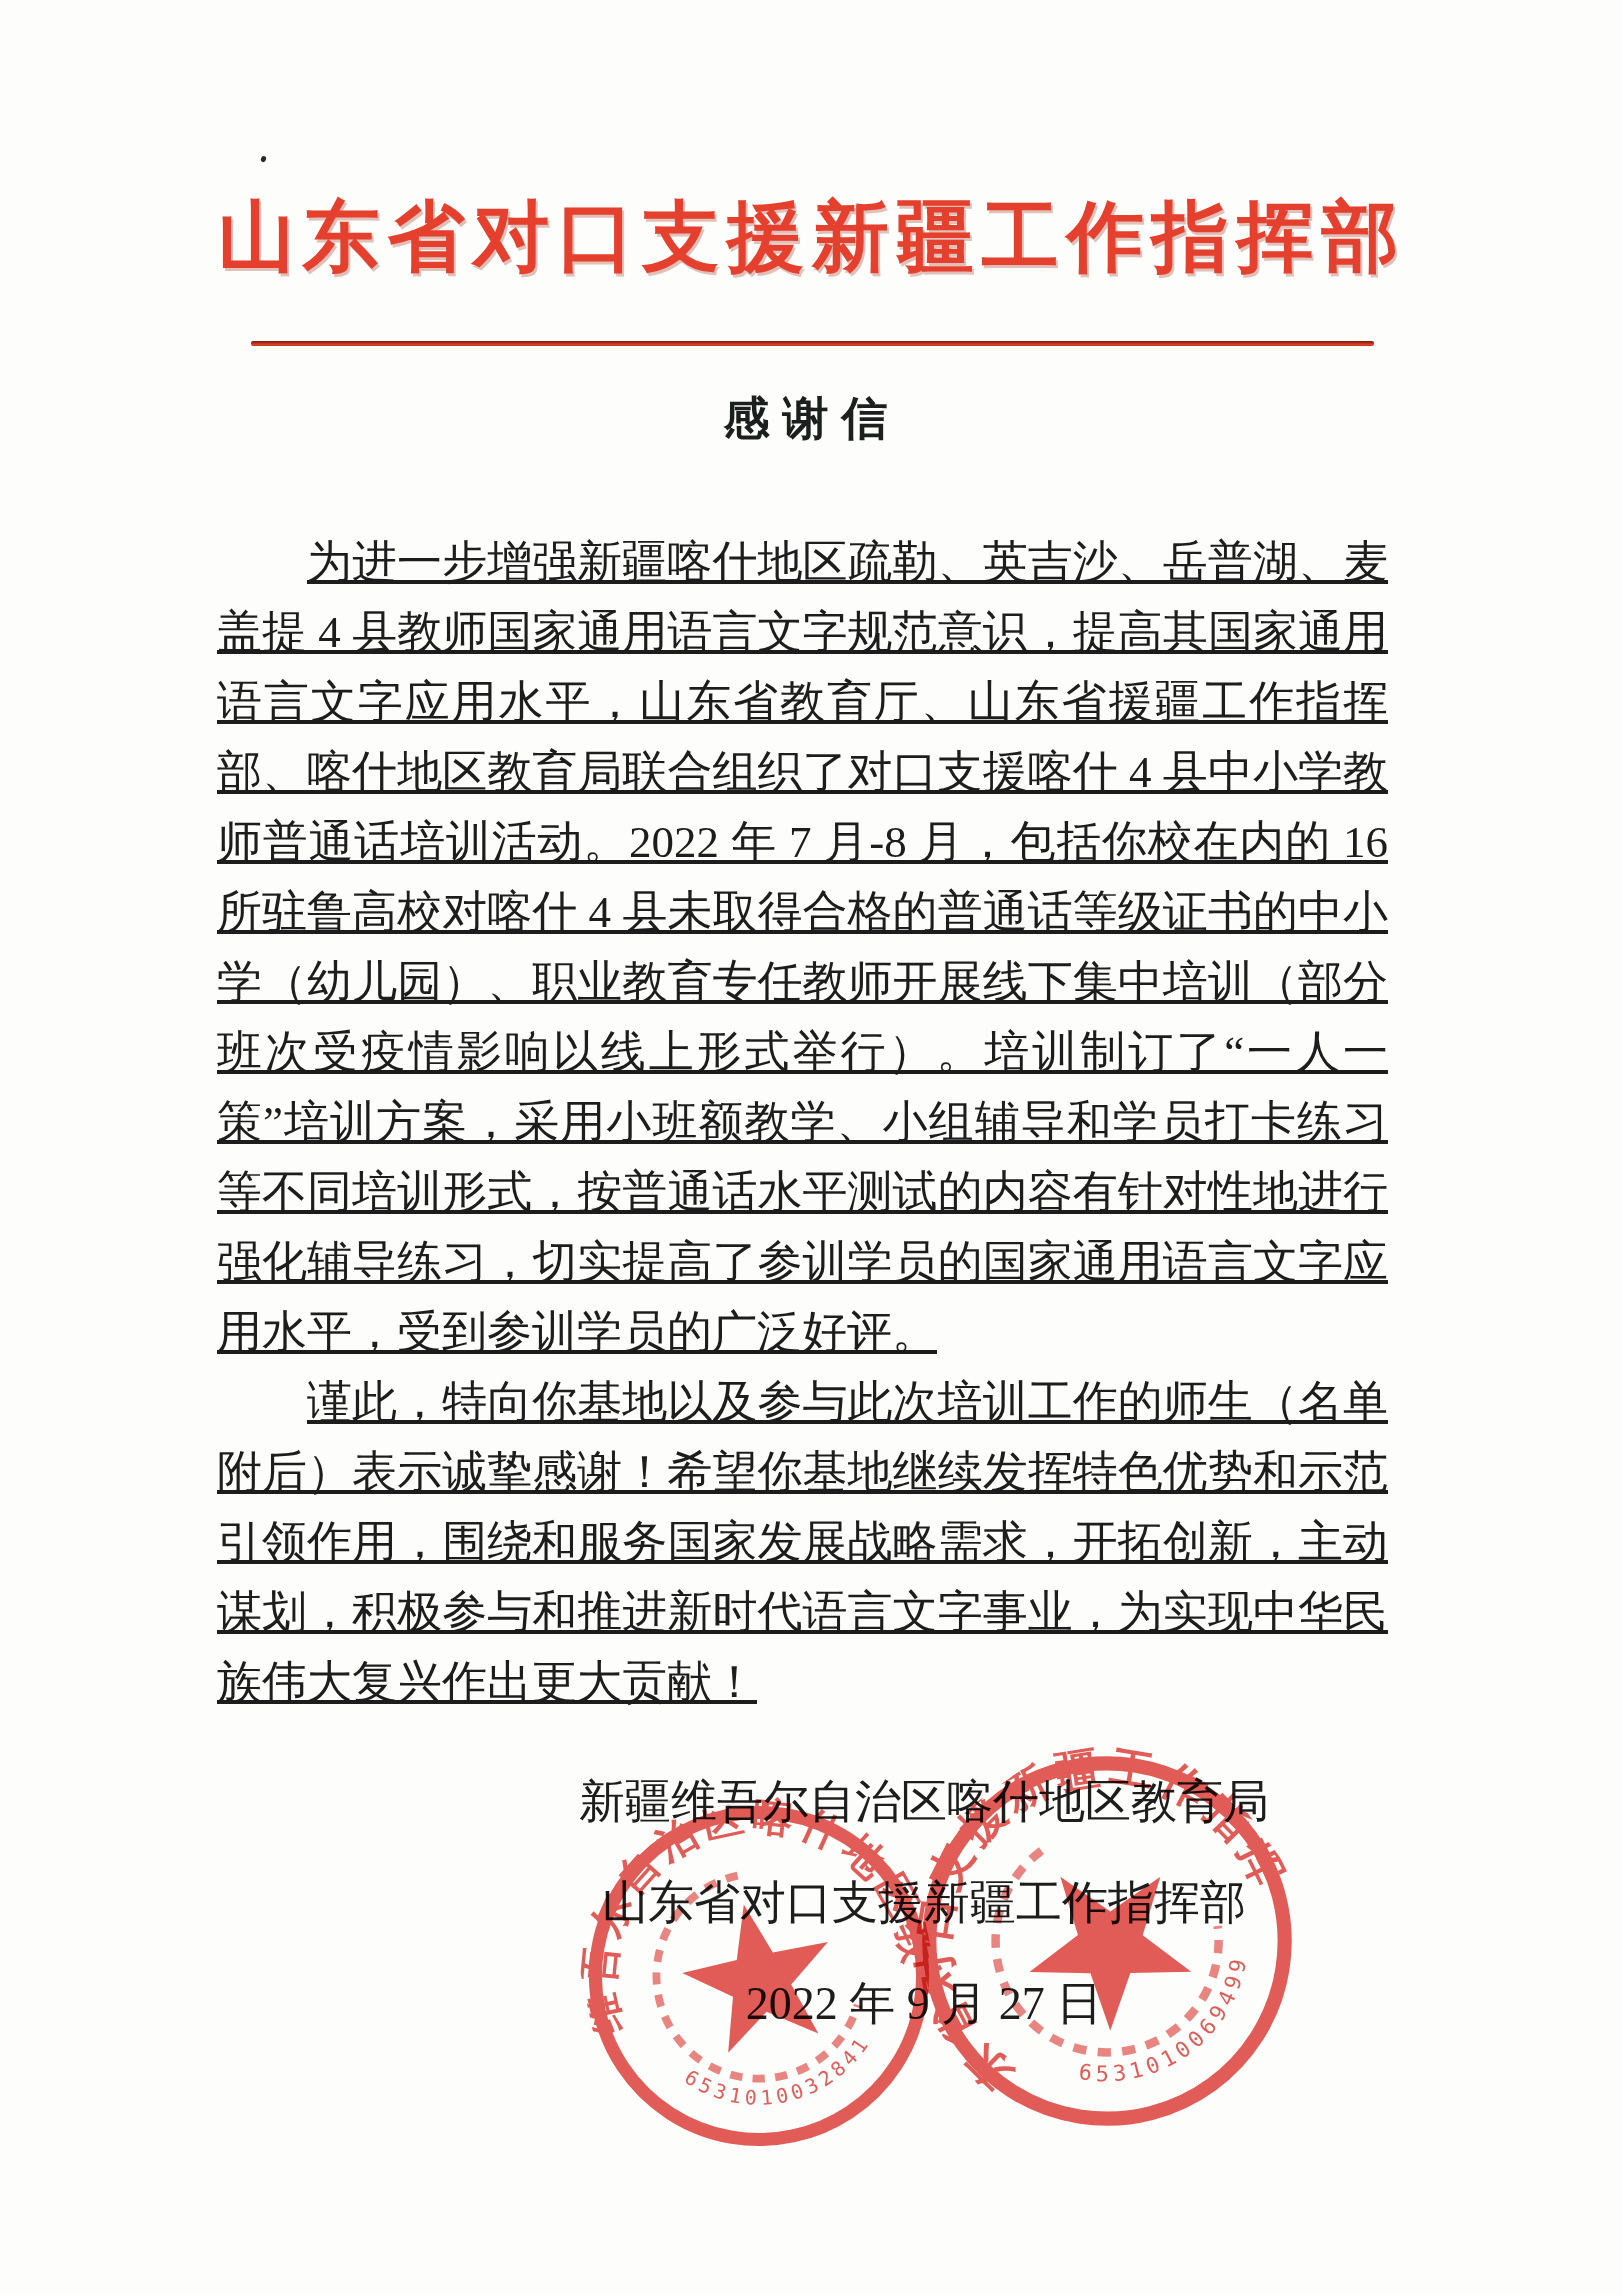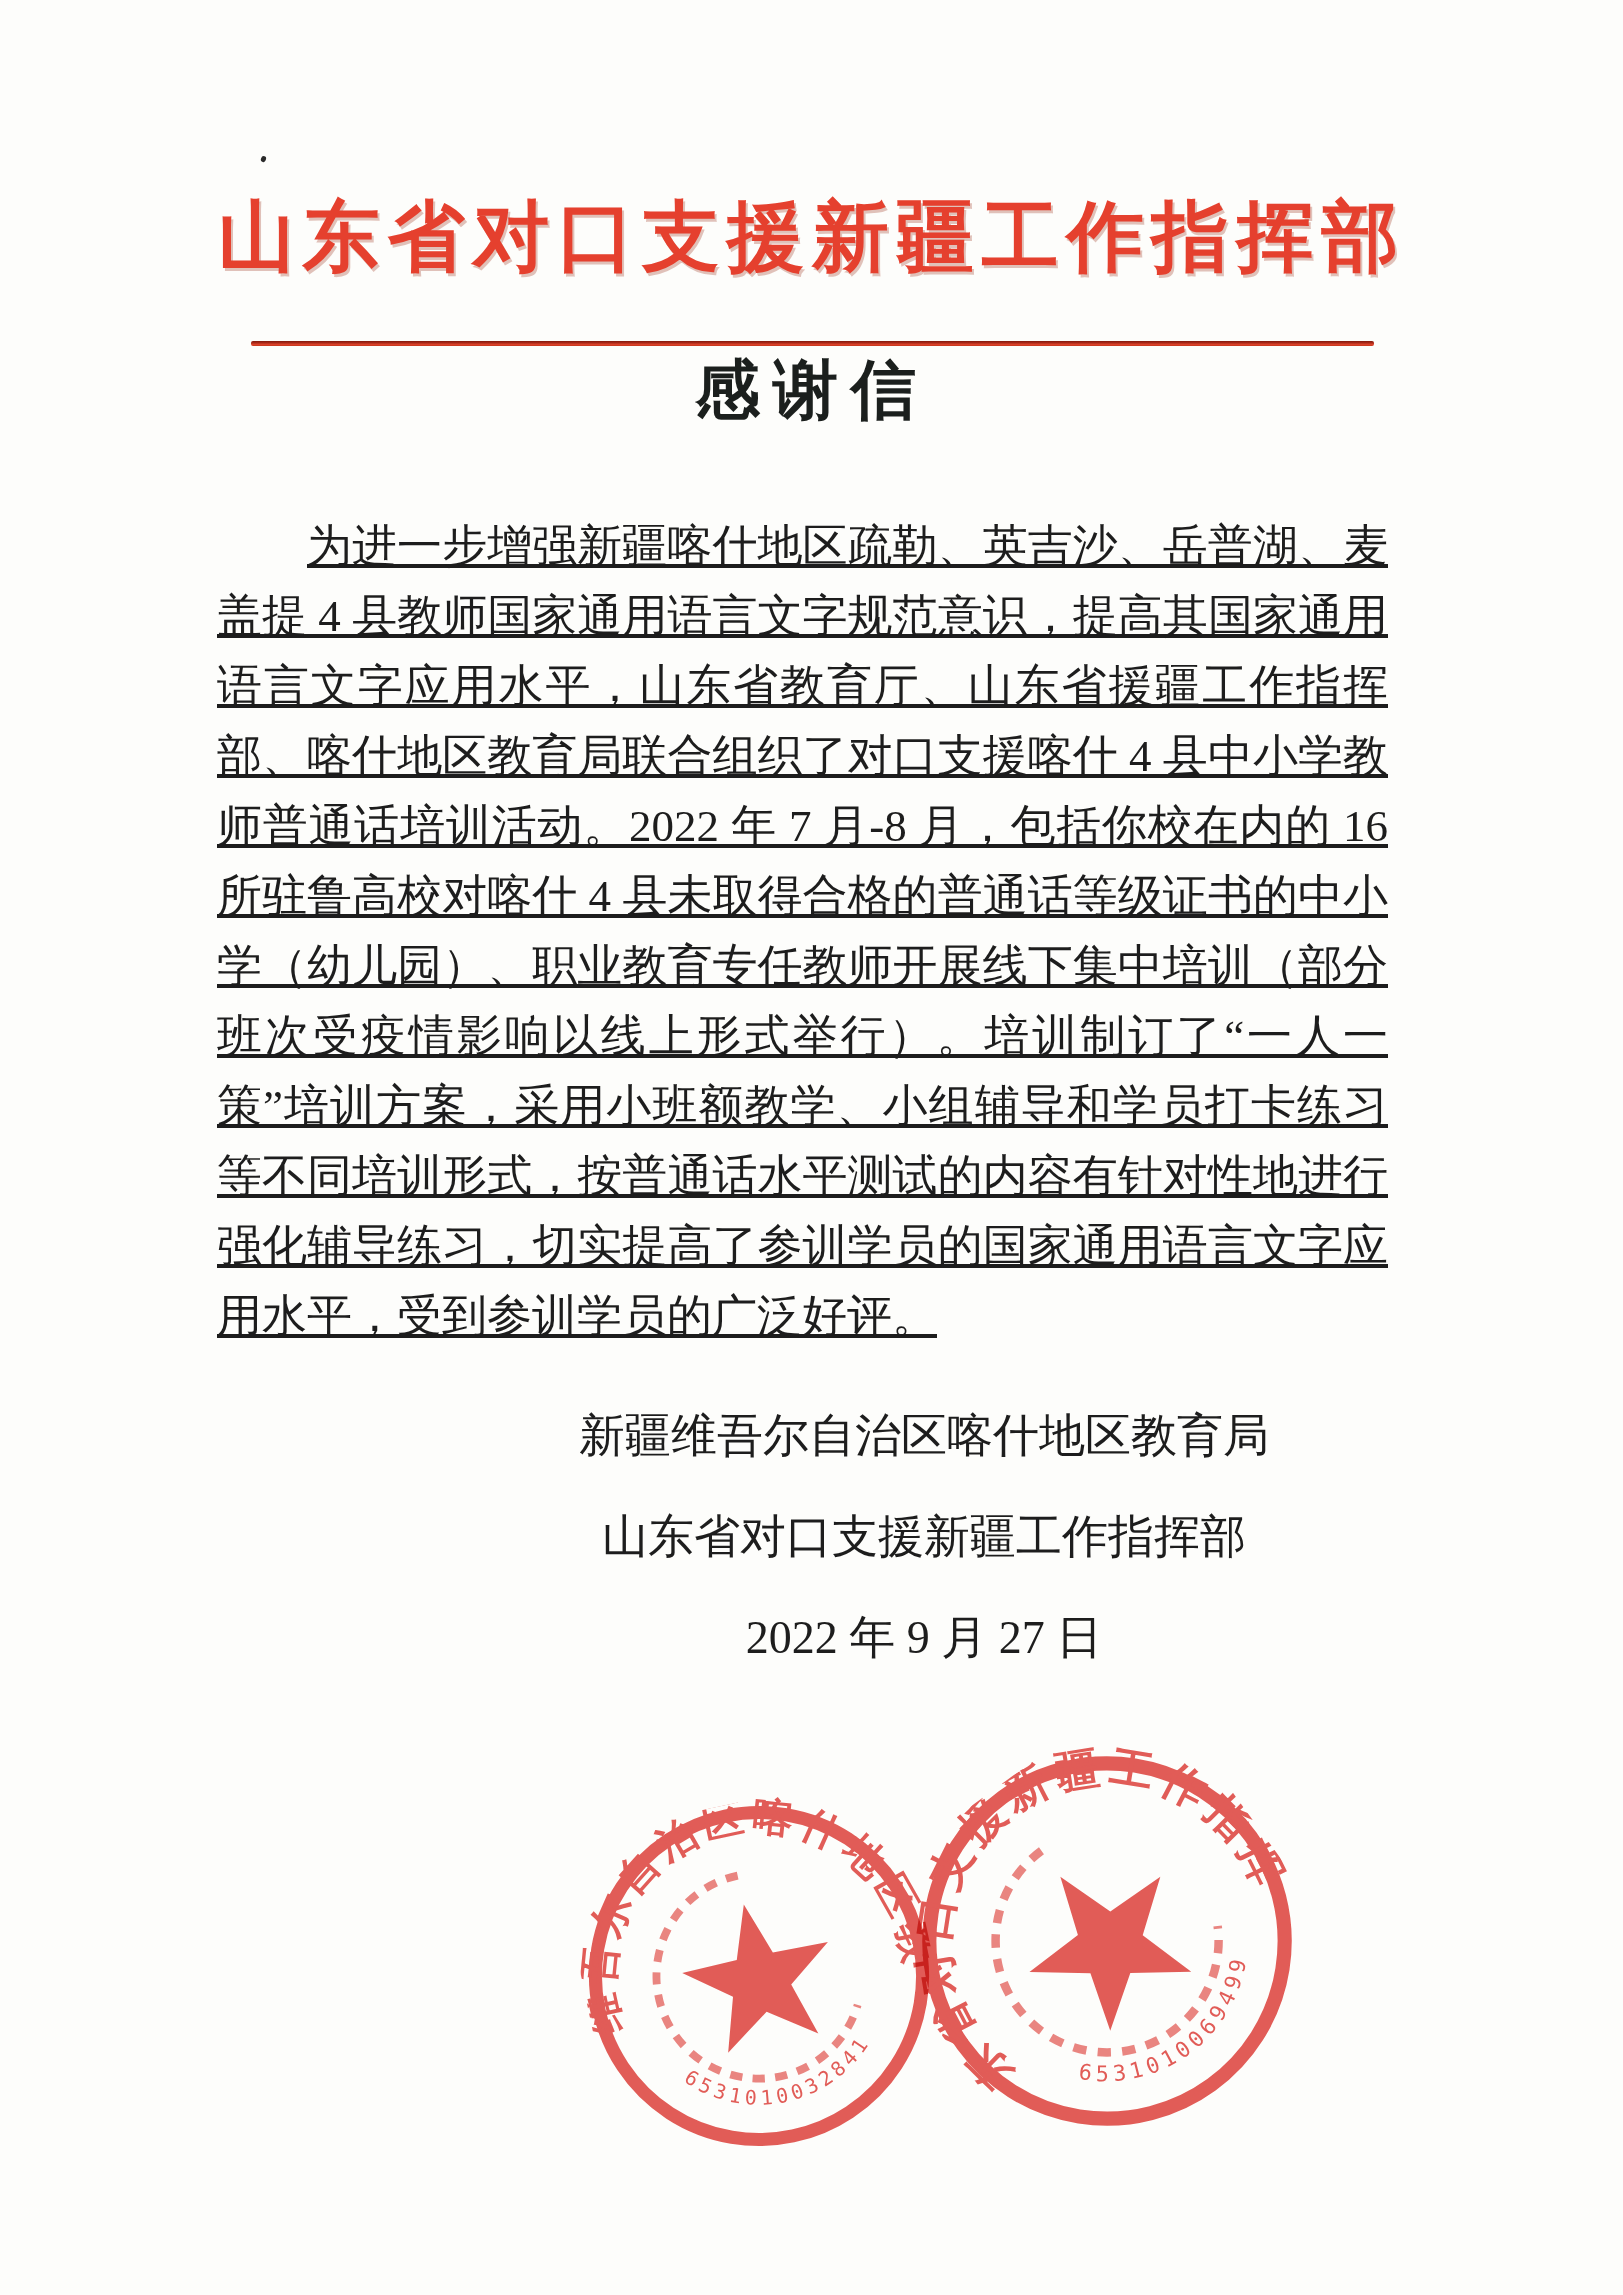--- a/index.html
+++ b/index.html
@@ -27,22 +27,23 @@
     text-shadow:2px 2.6px 0 rgba(150,40,15,.28);
     white-space:nowrap;
   }
   .rule{
     width:1123px;height:5.2px;
     margin:56px auto 0;
     background:linear-gradient(to bottom,#8e1d0f 15%,#e0442c 75%,#c23418);
     border-radius:2px;
   }
   .title{
+    margin-top:42px;
     text-align:center;
-    font-size:65px;
+    font-size:46px;
     font-weight:700;
     letter-spacing:13px;
     color:#1b1f1d;
   }
   .body{
     margin:77px 236px 0 217px;
     font-size:45px;
     line-height:70px;
     text-align:justify;
     text-justify:inter-ideograph;
@@ -89,20 +90,21 @@
   <div class="speck"></div>
 
   <div class="letterhead">山东省对口支援新疆工作指挥部</div>
 
   <div class="rule"></div>
 
   <div class="title">感谢信</div>
 
   <div class="body">
     <p class="para">为进一步增强新疆喀什地区疏勒、英吉沙、岳普湖、麦盖提 4 县教师国家通用语言文字规范意识，提高其国家通用语言文字应用水平，山东省教育厅、山东省援疆工作指挥部、喀什地区教育局联合组织了对口支援喀什 4 县中小学教师普通话培训活动。2022 年 7 月-8 月，包括你校在内的 16 所驻鲁高校对喀什 4 县未取得合格的普通话等级证书的中小学（幼儿园）、职业教育专任教师开展线下集中培训（部分班次受疫情影响以线上形式举行）。培训制订了“一人一策”培训方案，采用小班额教学、小组辅导和学员打卡练习等不同培训形式，按普通话水平测试的内容有针对性地进行强化辅导练习，切实提高了参训学员的国家通用语言文字应用水平，受到参训学员的广泛好评。</p>
+    <p class="para">谨此，特向你基地以及参与此次培训工作的师生（名单附后）表示诚挚感谢！希望你基地继续发挥特色优势和示范引领作用，围绕和服务国家发展战略需求，开拓创新，主动谋划，积极参与和推进新时代语言文字事业，为实现中华民族伟大复兴作出更大贡献！</p>
   </div>
 
   <div class="signature">
     <div>新疆维吾尔自治区喀什地区教育局</div>
     <div>山东省对口支援新疆工作指挥部</div>
     <div>2022 年 9 月 27 日</div>
   </div>
 
   <svg class="seal seal-left" viewBox="0 0 200 200">
     <circle class="ring" cx="100" cy="100" r="94"></circle>

